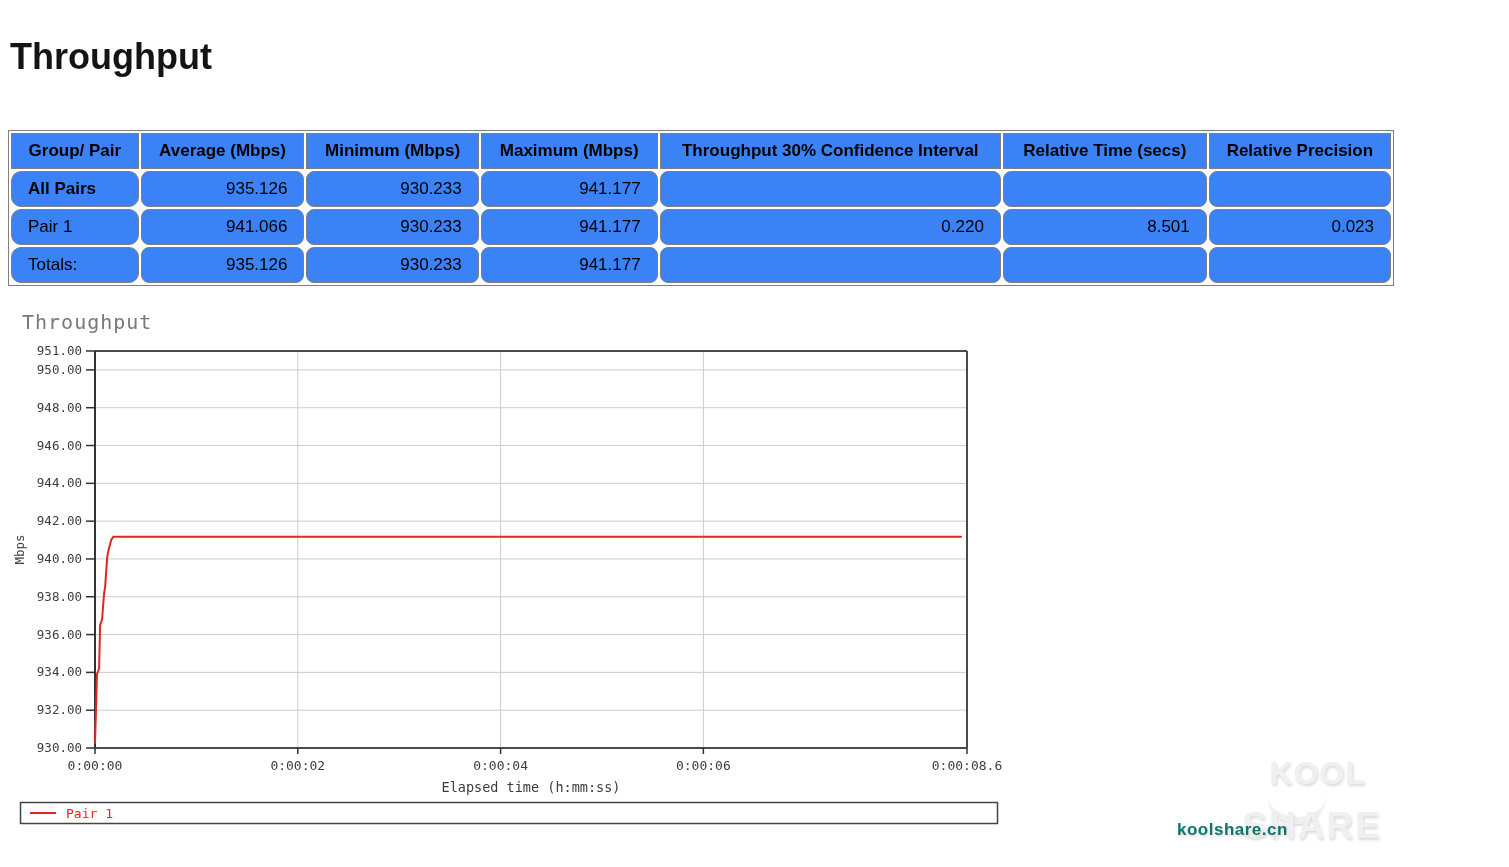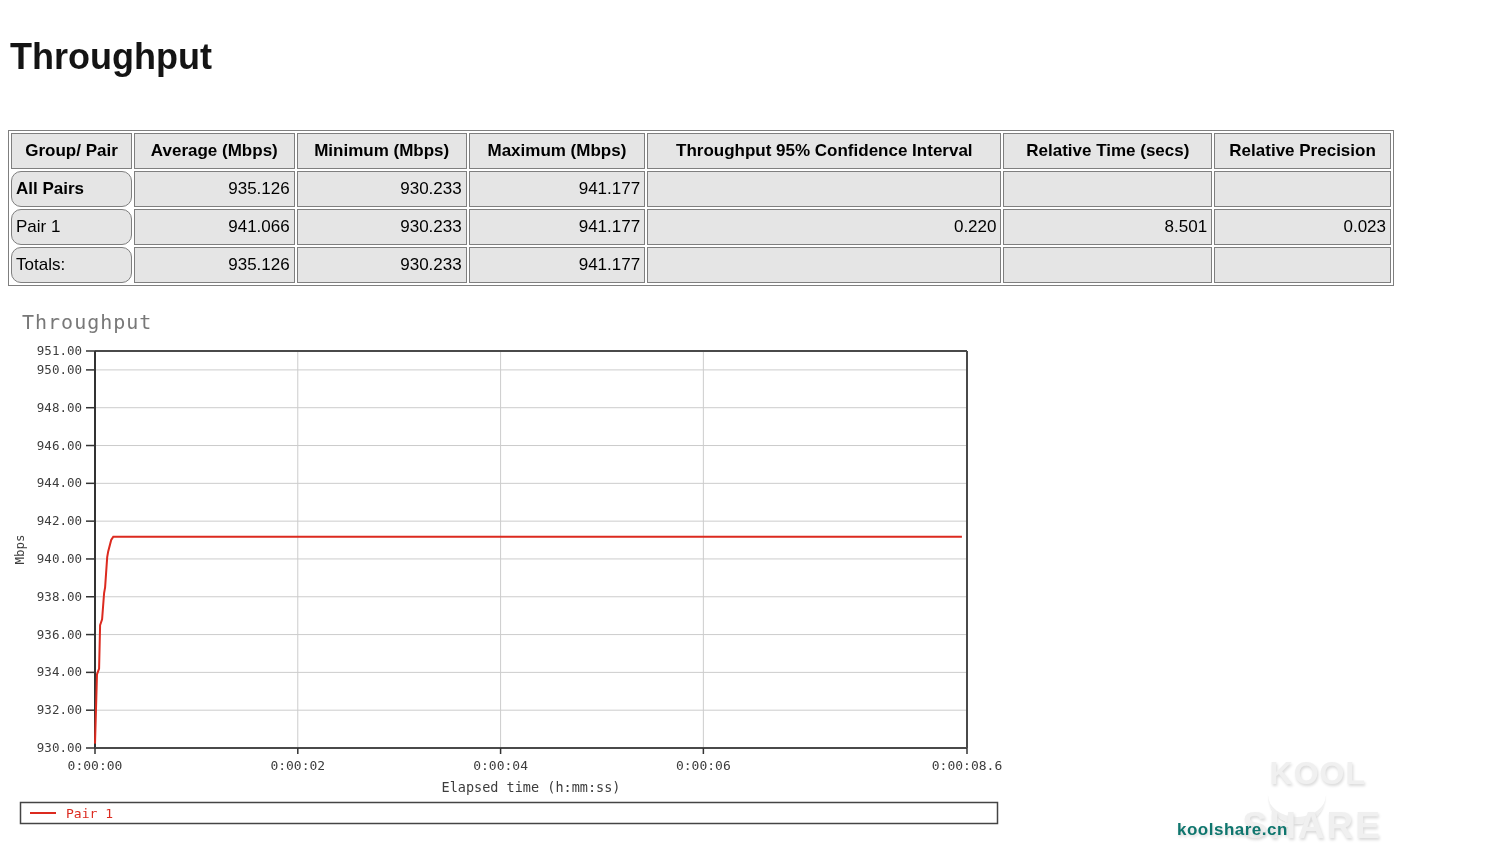--- a/index.html
+++ b/index.html
@@ -3,25 +3,25 @@
 <meta charset="utf-8">
 <style>
   html,body{margin:0;padding:0;background:#fff;}
   #root{position:relative;width:1394px;height:867px;background:#ffffff;overflow:hidden;
         font-family:"Liberation Sans",sans-serif;color:#000;}
   
   #page-title{position:absolute;left:10px;top:36px;font-size:36px;font-weight:bold;color:#141414;}
   
   #results-table{position:absolute;left:8px;top:130px;border-collapse:separate;border-spacing:2px;
         table-layout:fixed;background:#fff;border:1px solid #7f7f7f;}
-  #results-table th,#results-table td{border:1px solid #7f7f7f;font-size:17px;padding:3px 4px;
-        height:28px;overflow:hidden;white-space:nowrap;background:#e5e5e5;}
+  #results-table th,#results-table td{border:1px solid #7f7f7f;font-size:17px;padding:3px 16px;
+        height:28px;overflow:hidden;white-space:nowrap;background:#3b82f6;}
   #results-table th{font-weight:bold;text-align:center;}
   #results-table td.label-cell{text-align:left;border-radius:10px;}
-  #results-table td.num-cell{text-align:right;}
+  #results-table td.num-cell{text-align:right;border-radius:8px;}
   #results-table td.bold{font-weight:bold;}
   
   #chart-title{position:absolute;left:22px;top:310px;font-family:"DejaVu Sans Mono",monospace;
         font-size:20px;color:#787878;letter-spacing:1px;}
   #chart-svg{position:absolute;left:0;top:300px;}
   
   #watermark{position:absolute;right:10px;bottom:8px;width:215px;height:102px;pointer-events:none;}
   .wm-txt{position:absolute;color:#f0f0f0;text-shadow:1px 2px 3px #d9d9d9;font-weight:bold;
         font-family:"Liberation Sans",sans-serif;line-height:1;}
   #wm-line1{right:18px;top:0;font-size:32px;letter-spacing:1px;}
@@ -47,21 +47,21 @@
         <col style="width: 383px;">
         <col style="width: 230px;">
         <col style="width: 189px;">
       </colgroup>
     <thead>
         <tr id="table-header-row">
           <th>Group/ Pair</th>
           <th>Average (Mbps)</th>
           <th>Minimum (Mbps)</th>
           <th>Maximum (Mbps)</th>
-          <th>Throughput 95% Confidence Interval</th>
+          <th>Throughput 30% Confidence Interval</th>
           <th>Relative Time (secs)</th>
           <th>Relative Precision</th>
         </tr>
       </thead>
     <tbody id="table-body">
         <tr>
           <td class="label-cell bold">All Pairs</td>
           <td class="num-cell">935.126</td>
           <td class="num-cell">930.233</td>
           <td class="num-cell">941.177</td>

